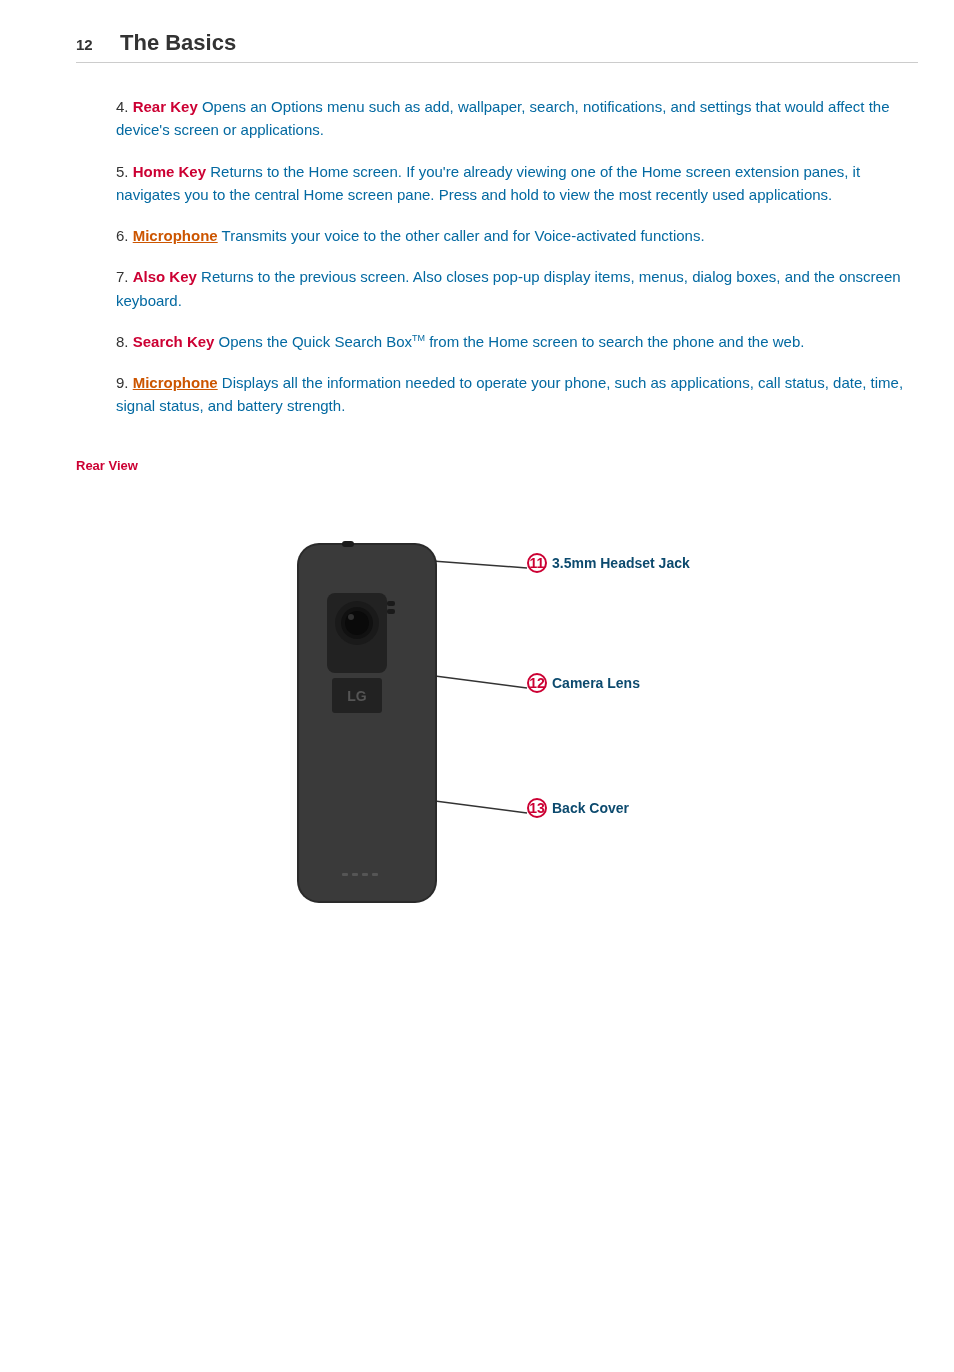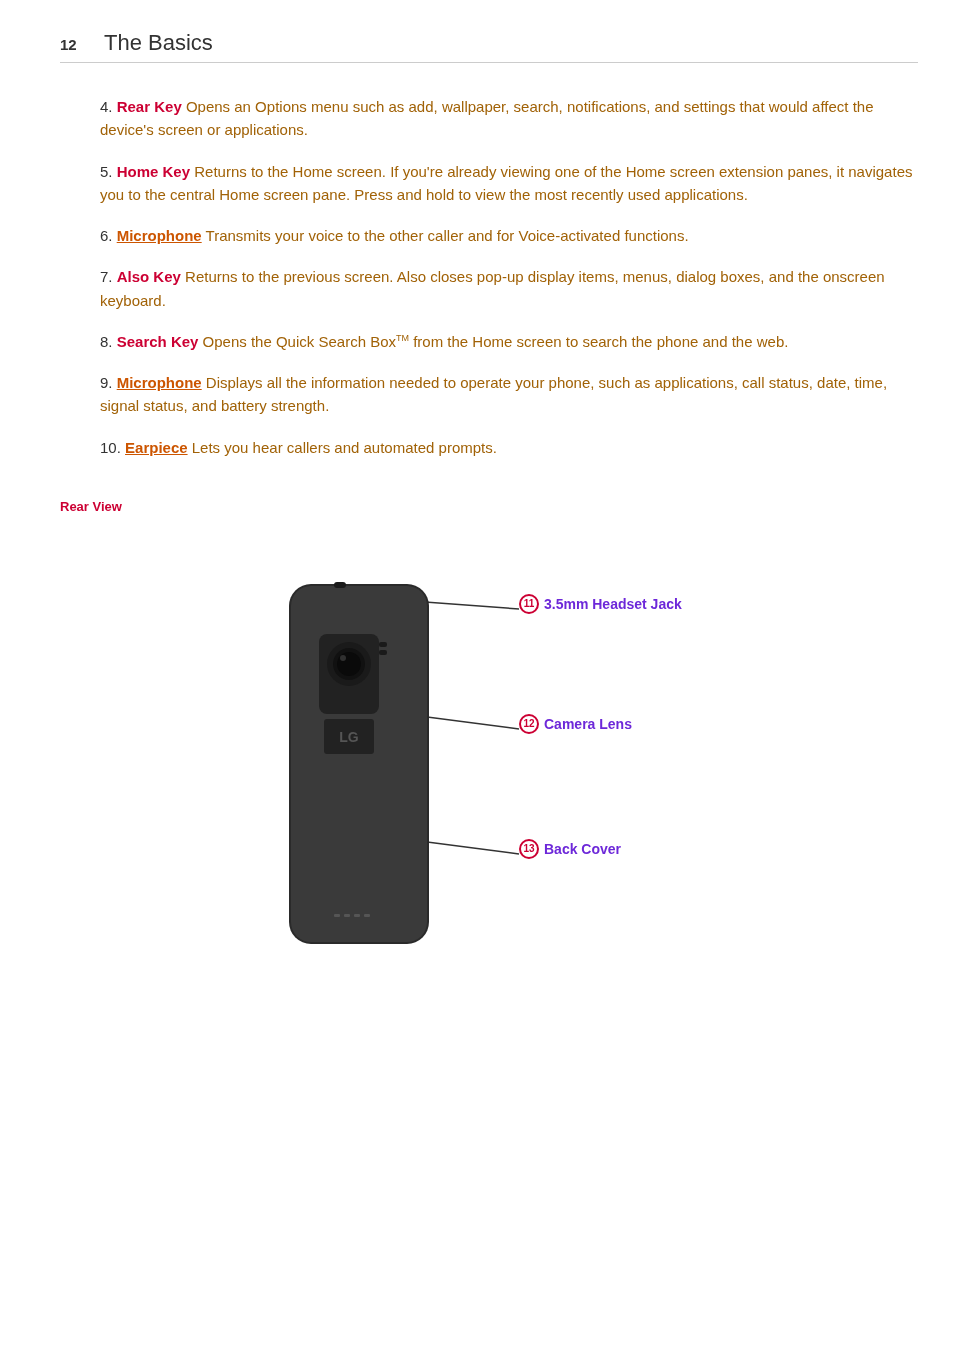--- a/index.html
+++ b/index.html
@@ -6,38 +6,39 @@
     body {
       background: #ffffff;
       font-family: Arial, Helvetica, sans-serif;
       font-size: 15px;
       color: #333;
       width: 954px;
       min-height: 1372px;
     }
     .page {
       padding: 30px 36px 40px 60px;
+      margin-left: 16px;
     }
     .header {
       display: flex;
       align-items: baseline;
       border-bottom: 1.5px solid #ccc;
       padding-bottom: 6px;
       margin-bottom: 32px;
     }
     .page-num {
       font-size: 15px;
       font-weight: bold;
       color: #333;
       margin-right: 20px;
       min-width: 24px;
     }
     .page-title {
       font-size: 22px;
-      font-weight: normal;
+      font-weight: bold;
       color: #333;
     }
     .items-list {
       list-style: none;
       margin-left: 40px;
     }
     .items-list li {
       margin-bottom: 18px;
       line-height: 1.55;
     }
@@ -48,21 +49,21 @@
     .highlight-red {
       color: #cc0033;
       font-weight: bold;
     }
     .highlight-orange {
       color: #cc5500;
       font-weight: bold;
       text-decoration: underline;
     }
     .item-text {
-      color: #a16207;
+      color: #0369a1;
     }
     .rear-view-section {
       margin-top: 40px;
     }
     .rear-view-title {
       color: #cc0033;
       font-size: 13px;
       font-weight: bold;
       margin-bottom: 30px;
     }
@@ -89,32 +90,32 @@
     }
     .label-circle {
       display: inline-flex;
       align-items: center;
       justify-content: center;
       width: 20px;
       height: 20px;
       border-radius: 50%;
       border: 2px solid #cc0033;
       color: #cc0033;
-      font-size: 10px;
+      font-size: 14px;
       font-weight: bold;
       margin-right: 5px;
       flex-shrink: 0;
     }
     .label-text {
       color: #333;
       font-weight: bold;
       font-size: 14px;
     }
     .label-text .highlight-red {
-      color: #6d28d9;
+      color: #0c4a6e;
     }
     
     .connector-svg {
       position: absolute;
       top: 0;
       left: 0;
       width: 600px;
       height: 430px;
       pointer-events: none;
     }
@@ -151,23 +152,20 @@
     </li>
 
     <li>
       <span class="item-number">8. </span><span class="highlight-red">Search Key</span><span class="item-text"> Opens the Quick Search Box<sup>TM</sup> from the Home screen to search the phone and the web.</span>
     </li>
 
     <li>
       <span class="item-number">9. </span><span class="highlight-orange">Microphone</span><span class="item-text"> Displays all the information needed to operate your phone, such as applications, call status, date, time, signal status, and battery strength.</span>
     </li>
 
-    <li>
-      <span class="item-number">10. </span><span class="highlight-orange">Earpiece</span><span class="item-text"> Lets you hear callers and automated prompts.</span>
-    </li>
 
   </ul>
 
   <div class="rear-view-section">
     <div class="rear-view-title">Rear View</div>
 
     <div class="diagram-container">
 
       <svg class="connector-svg">
 

